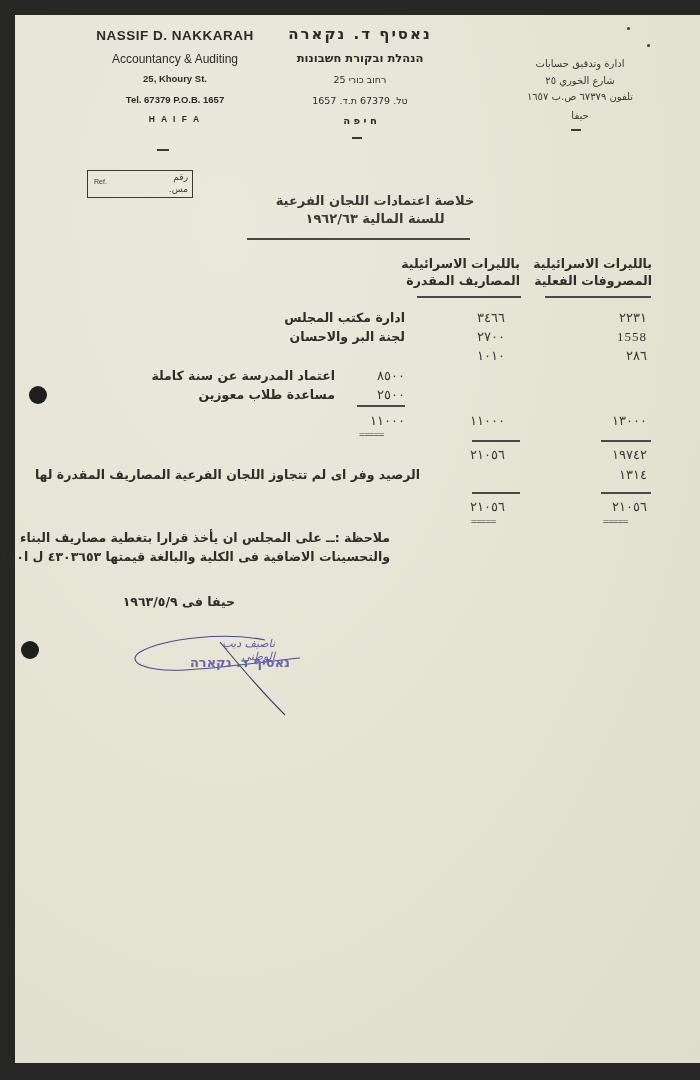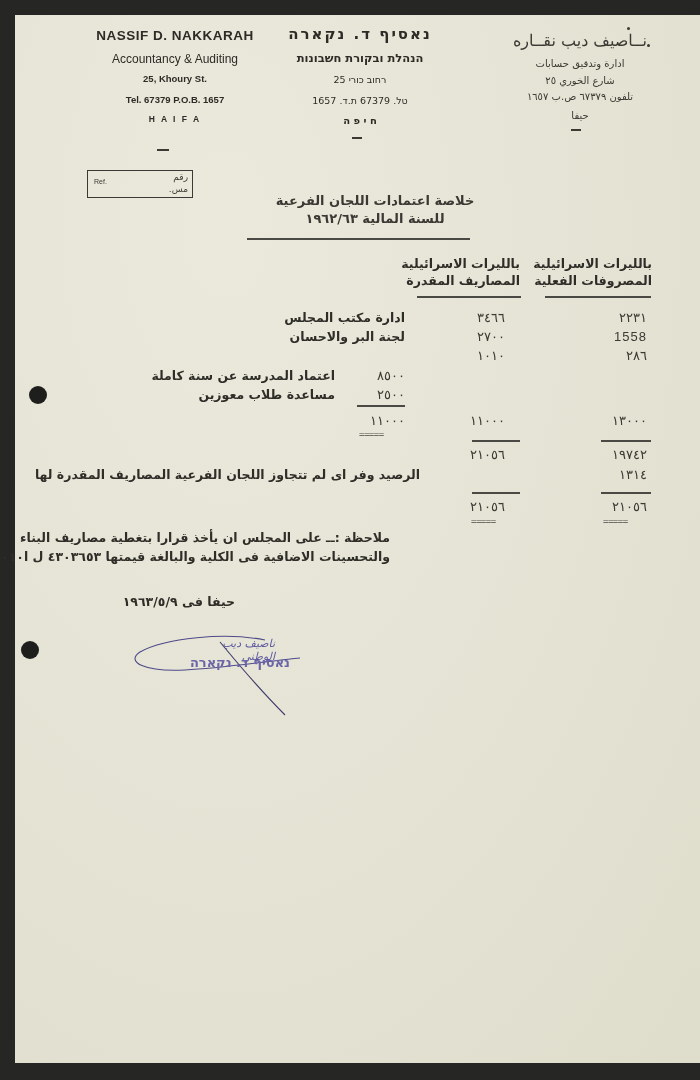--- a/index.html
+++ b/index.html
@@ -19,21 +19,21 @@
       padding-left: 32px;
     }
     .abs { position: absolute; }
     .en { font-family: "Liberation Sans", sans-serif; color: #2c2b26; font-weight: bold; }
     .he { font-family: "DejaVu Sans", sans-serif; color: #2c2b26; font-weight: bold; direction: rtl; }
     .ar { font-family: "DejaVu Sans", sans-serif; color: #3a3933; direction: rtl; }
     .center { text-align: center; }
     .dash { position: absolute; height: 2px; background: #3a3933; width: 16px; }
     .rule { position: absolute; height: 1.5px; background: #4a4943; }
     .dbl { position: absolute; font-family: "DejaVu Sans Mono", monospace; font-size: 9px; letter-spacing: -0.5px; color: #4a4943; }
-    .num { position: absolute; font-family: Liberation Sans, sans-serif; font-size: 13px; color: #3a3933; direction: rtl; text-align: right; letter-spacing: 1px; }
+    .num { position: absolute; font-family: Liberation Serif, serif; font-size: 13px; color: #3a3933; direction: rtl; text-align: right; letter-spacing: 1px; }
     .lbl { position: absolute; font-family: "DejaVu Sans", sans-serif; font-size: 12.5px; color: #2e2d28; direction: rtl; text-align: right; font-weight: bold; white-space: nowrap; }
     .hole { position: absolute; width: 18px; height: 18px; border-radius: 50%; background: #1e1e1c; }
     .refbox {
       position: absolute; left: 72px; top: 155px; width: 104px; height: 26px;
       border: 1.5px solid #3a3933;
     }
     .refbox .ref-en { position: absolute; left: 6px; top: 7px; font-family: "Liberation Sans", sans-serif; font-size: 7px; color: #3a3933; }
     .refbox .ref-ar1 { position: absolute; right: 4px; top: 1px; font-size: 9px; color: #3a3933; }
     .refbox .ref-ar2 { position: absolute; right: 4px; top: 13px; font-size: 9px; color: #3a3933; }
     .sig-stamp { position: absolute; color: #6b66a8; font-weight: bold; font-size: 13px; direction: rtl; font-family: "DejaVu Sans", sans-serif; }
@@ -57,21 +57,20 @@
     <span class="ref-ar2 ar">مس.</span>
   </div>
 
   <div class="abs he center" style="left:245px;top:10px;width:200px;font-size:15px;letter-spacing:2px;">נאסיף ד. נקארה</div>
   <div class="abs he center" style="left:245px;top:36px;width:200px;font-size:11.5px;">הנהלת ובקורת חשבונות</div>
   <div class="abs he center" style="left:245px;top:59px;width:200px;font-size:9.5px;font-weight:normal;">רחוב כורי 25</div>
   <div class="abs he center" style="left:245px;top:80px;width:200px;font-size:9.5px;font-weight:normal;">טל. 67379 ת.ד. 1657</div>
   <div class="abs he center" style="left:245px;top:100px;width:200px;font-size:10px;">ח י פ ה</div>
   <div class="dash" style="left:337px;top:122px;width:10px;"></div>
 
-  <div class="abs ar center" style="left:465px;top:16px;width:200px;font-size:16px;font-family:'DejaVu Serif',serif;">نــاصيف ديب نقــاره</div>
   <div class="abs ar center" style="left:465px;top:43px;width:200px;font-size:10px;">ادارة وتدقيق حسابات</div>
   <div class="abs ar center" style="left:465px;top:60px;width:200px;font-size:10px;">شارع الخوري ٢٥</div>
   <div class="abs ar center" style="left:465px;top:76px;width:200px;font-size:10px;">تلفون ٦٧٣٧٩ ص.ب ١٦٥٧</div>
   <div class="abs ar center" style="left:465px;top:95px;width:200px;font-size:10px;">حيفا</div>
   <div class="dash" style="left:556px;top:114px;width:10px;"></div>
 
   <div class="abs" style="left:612px;top:12px;width:3px;height:3px;border-radius:50%;background:#3a3933;"></div>
   <div class="abs" style="left:632px;top:29px;width:3px;height:3px;border-radius:50%;background:#3a3933;"></div>
 
   <div class="abs ar center" style="left:230px;top:178px;width:260px;font-size:13px;font-weight:bold;">خلاصة اعتمادات اللجان الفرعية</div>

